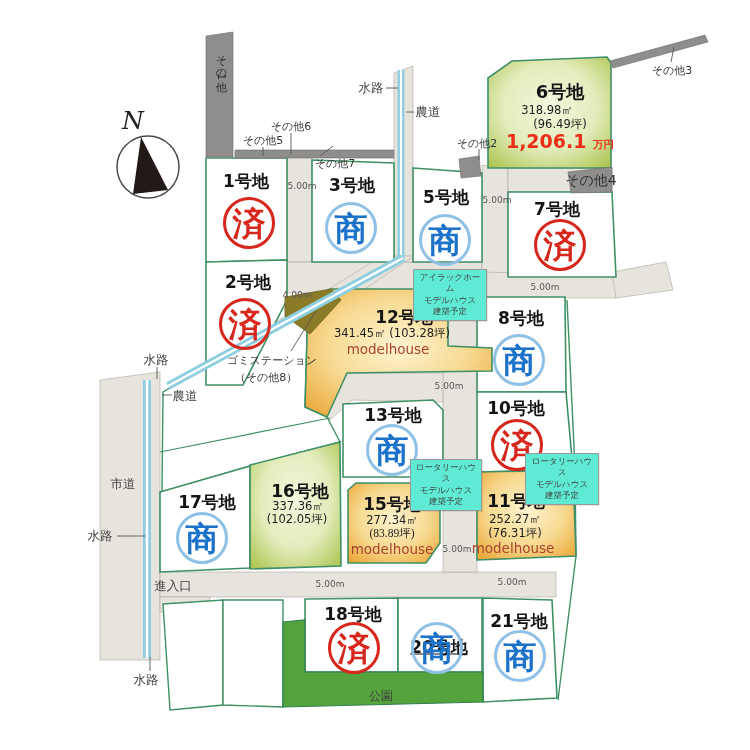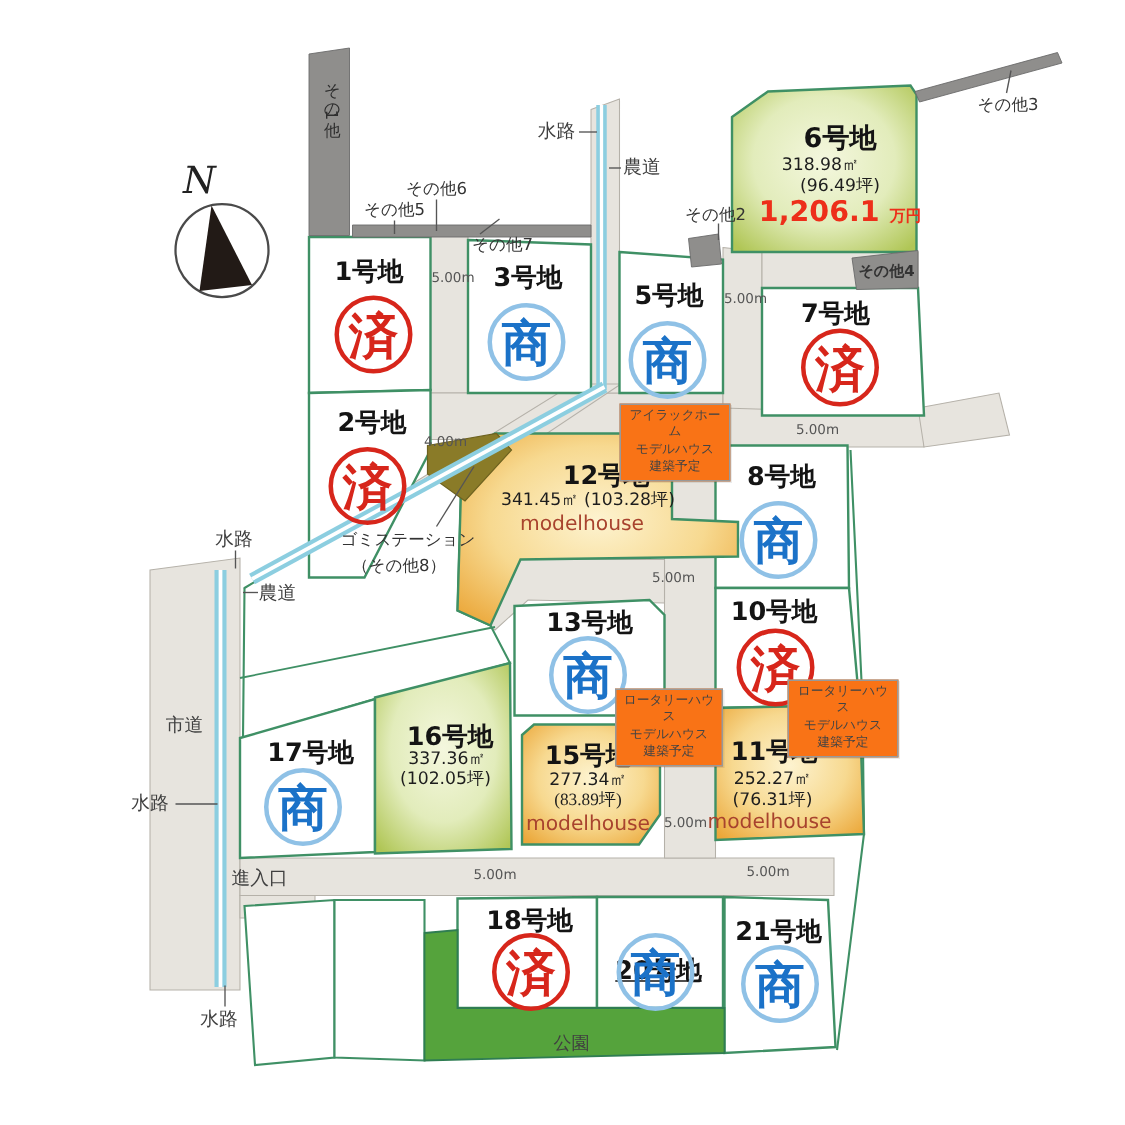--- a/index.html
+++ b/index.html
@@ -19,21 +19,21 @@
          border:3px solid;display:flex;align-items:center;justify-content:center;
          font-size:33px;font-weight:bold;line-height:1;z-index:5;background:transparent;}
   .stamp.sold{border-color:#d7261b;color:#d7261b;}
   .stamp.nego{border-color:#8fc1e6;color:#1b72c8;}
   .dim{font-size:9px;color:#555;}
   .feat{font-size:12.5px;color:#404040;}
   .oth{font-size:11px;color:#333;}
   .oth.onstrip{color:#2e2e2e;}
   .vert{writing-mode:vertical-rl;transform:translate(-50%,0);}
   .garb{font-size:11px;color:#333;}
-  .callout{position:absolute;background:#f97316;border:1px solid #999;font-size:8.5px;color:#444;
+  .callout{position:absolute;background:#5eead4;border:1px solid #999;font-size:8.5px;color:#444;
            text-align:center;line-height:1.35;padding:2px 4px;z-index:6;box-shadow:1px 1px 0 rgba(0,0,0,.08);}
 </style>
 </head>
 <body>
 
 <div class="stage">
 
   <svg width="750" height="750" viewBox="0 0 750 750">
     <defs>
       <radialGradient id="gGreen" cx="50%" cy="45%" r="70%">
@@ -230,21 +230,21 @@
   <div class="stamp nego" style="left:520px;top:656px;">
       <span>商</span>
     </div>
 
   <div class="lbl oth onstrip vert" style="left:220px;top:48px;transform:translate(-50%,0);">その他1</div>
   <div class="lbl oth" style="left:263px;top:140px;">その他5</div>
   <div class="lbl oth" style="left:291px;top:126px;">その他6</div>
   <div class="lbl oth" style="left:335px;top:139px;margin-top:24px;">その他7</div>
   <div class="lbl oth" style="left:477px;top:143px;">その他2</div>
   <div class="lbl oth" style="left:672px;top:70px;">その他3</div>
-  <div class="lbl oth" style="left:591px;top:181px;font-size:10px;font-weight:bold;">その他4</div>
+  <div class="lbl oth" style="left:591px;top:181px;font-size:14px;">その他4</div>
 
   <div class="lbl feat" style="left:371px;top:88px;">水路</div>
   <div class="lbl feat" style="left:428px;top:112px;">農道</div>
   <div class="lbl feat" style="left:156px;top:360px;">水路</div>
   <div class="lbl feat" style="left:185px;top:396px;">農道</div>
   <div class="lbl feat" style="left:123px;top:484px;">市道</div>
   <div class="lbl feat" style="left:100px;top:536px;">水路</div>
   <div class="lbl feat" style="left:146px;top:680px;">水路</div>
   <div class="lbl feat" style="left:173px;top:586px;">進入口</div>
   <div class="lbl feat" style="left:381px;top:696px;font-size:12px;">公園</div>

